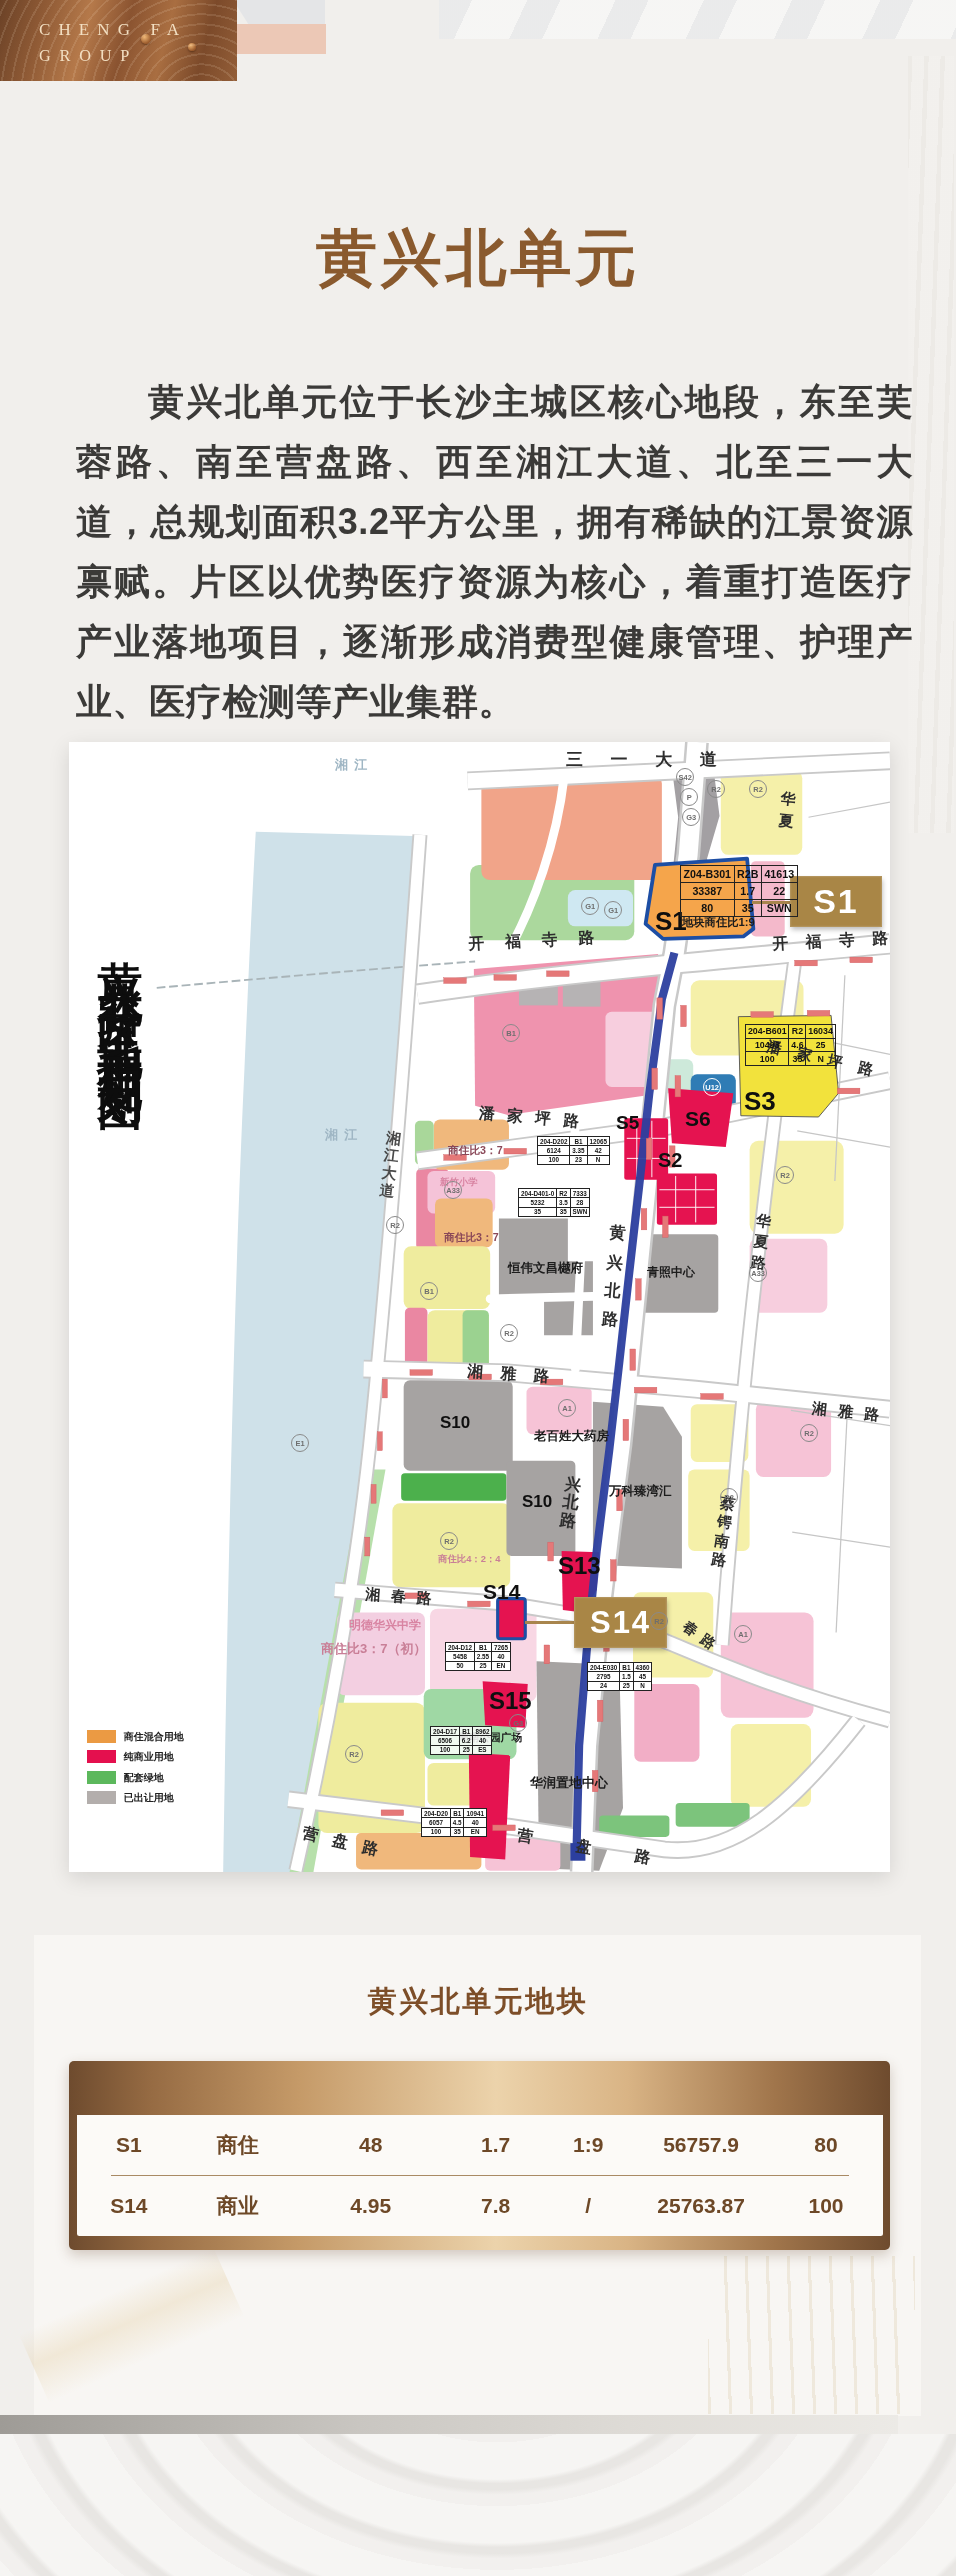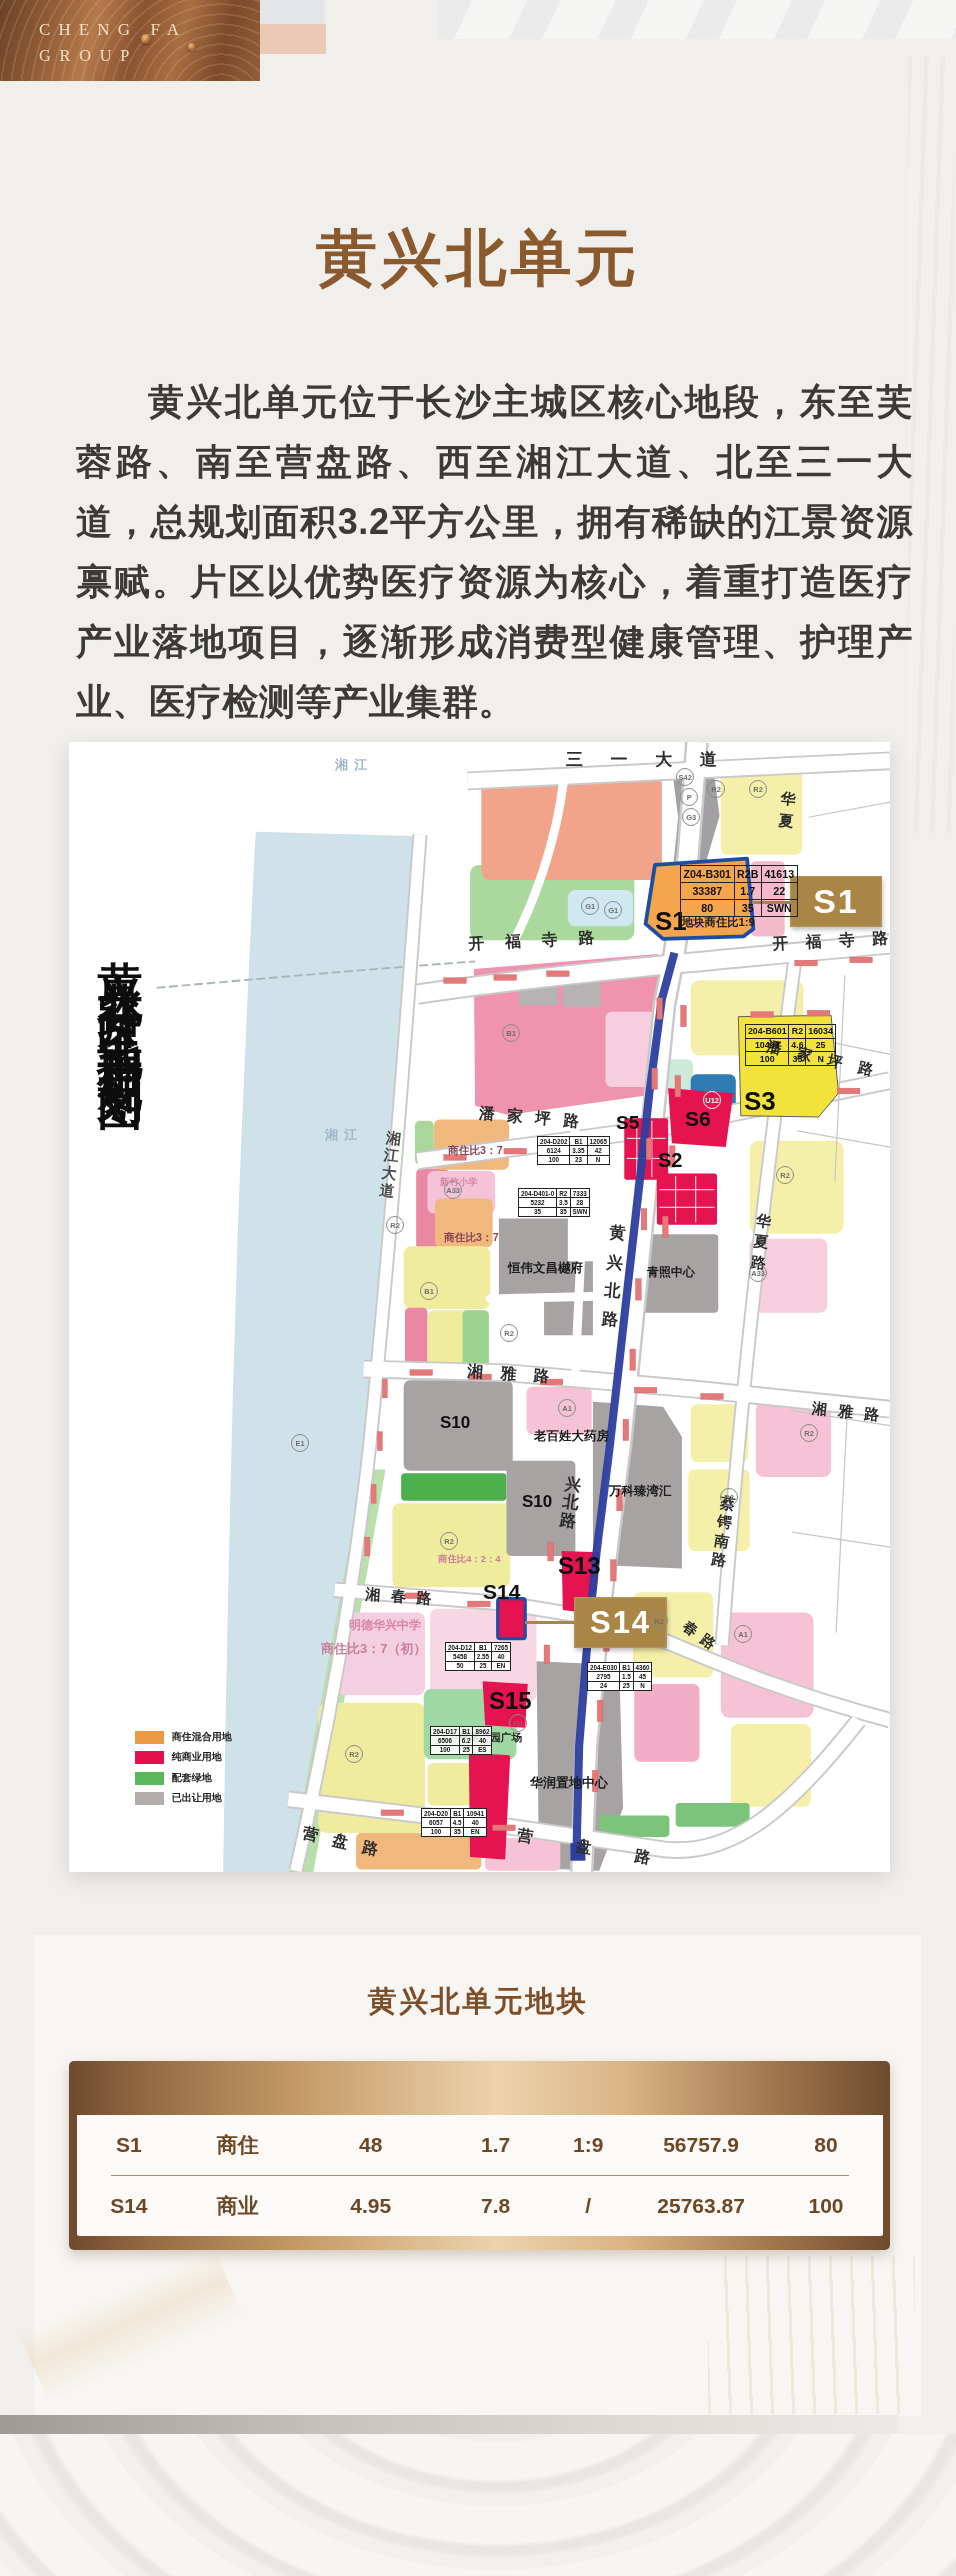--- a/index.html
+++ b/index.html
@@ -18,21 +18,21 @@
   .streak-b1{left:708px;top:2256px;width:207px;height:158px;opacity:.55;
     background:repeating-linear-gradient(88deg,#e7ddc9 0 3.1px,#f8f6f3 3.1px 21px);}
   .streak-b2{left:25px;top:2288px;width:213px;height:75px;opacity:.4;transform:rotate(-24deg);
     background:linear-gradient(to bottom,transparent,#e6d3ad 45%,transparent);}
   .graybar{left:0;top:2415px;width:898px;height:19px;
     background:linear-gradient(90deg,#9e9b96,#c9c6c1 40%,#dedbd6 70%,#eceae6);}
   .rings{left:0;top:2434px;width:956px;height:142px;
     background:repeating-radial-gradient(ellipse 878px 658px at 52% -119px,
       #f6f5f3 0 49px,#e8e6e3 55px 63px,#f2f0ee 70px 85px);}
   
-  .logo{left:0;top:0;width:260px;height:81px;color:#f2dfc2;
+  .logo{left:0;top:0;width:237px;height:81px;color:#f2dfc2;
     background:linear-gradient(105deg,#6a4126 0%,#8f5a35 18%,#b5794a 36%,#8a5330 52%,#a96e41 68%,#7c4a2a 84%,#935e38 100%);text-align:right;}
   .logo:after{content:"";position:absolute;inset:0;opacity:.25;
     background:repeating-radial-gradient(circle at 85% 130%,rgba(255,235,210,.5) 0 1.9px,transparent 1.9px 10px);}
   .logo .l1{position:absolute;left:39px;top:20px;font-family:"Liberation Serif",serif;
     font-size:17px;letter-spacing:8.1px;}
   .logo .l2{position:absolute;left:39px;top:46px;font-family:"Liberation Serif",serif;
     font-size:16.3px;letter-spacing:8.8px;}
   .drop{position:absolute;border-radius:50%;
     background:radial-gradient(circle at 35% 30%,#f0b877,#9a5a2b 70%);box-shadow:0 1.3px 1.9px rgba(60,30,10,.5);}
   h1.title{position:absolute;left:0;top:218px;width:956px;margin:0;text-align:center;
@@ -58,21 +58,21 @@
     display:flex;align-items:center;justify-content:center;font-size:7.5px;font-weight:700;color:#6e6e6e;}
   .code.wh{border-color:#fff;color:#fff;}
   table.mini{position:absolute;border-collapse:collapse;background:transparent;}
   table.mini td{border:0.6px solid #222;text-align:center;font-weight:700;color:#111;
     padding:0.6px 1.9px;line-height:1.15;white-space:nowrap;}
   table.mini.big td{border-width:1.3px;font-size:10.7px;padding:1.9px 2.5px;}
   table.mini.med td{font-size:8.8px;padding:1.3px 1.9px;}
   table.mini.sm td{font-size:6.3px;background:#fff;}
   table.mini.sm.tr td{background:rgba(255,255,255,.85);}
   .legend{position:absolute;left:17.6px;top:988px;}
-  .lgrow{display:flex;align-items:flex-end;margin-bottom:6.3px;margin-left:48px;}
+  .lgrow{display:flex;align-items:flex-start;margin-bottom:6.3px;}
   .lgsw{width:29px;height:13px;margin-right:8.1px;}
   .lglb{font-size:10px;font-weight:600;color:#222;}
   
   h2.t2{position:absolute;left:0;top:1982px;width:956px;margin:0;text-align:center;
     font-size:29px;font-weight:800;color:#7d4e28;letter-spacing:2.5px;}
   .tframe{position:absolute;left:69px;top:2061px;width:821px;height:189px;box-sizing:border-box;
     background:linear-gradient(90deg,#6e4b2e,#966b43 10%,#c59a68 28%,#ecd3ab 52%,#d9b485 68%,#a0754b 86%,#6e4b2e);
     border-radius:5px;padding:54px 7.5px 13.8px;box-shadow:0 5px 12.5px rgba(90,60,30,.25);}
   .thead{position:absolute;top:0;left:7.5px;right:7.5px;height:54px;display:grid;
     grid-template-columns:13% 14% 19% 12% 11% 17% 14%;align-items:center;text-align:center;
@@ -331,21 +331,21 @@
   <div class="code" style="left:638px;top:38px;">R2</div>
   <div class="code" style="left:680px;top:38px;">R2</div>
   <div class="code" style="left:512px;top:155px;">G1</div>
   <div class="code" style="left:535px;top:159px;">G1</div>
   <div class="code" style="left:433px;top:282px;">B1</div>
   <div class="code" style="left:317px;top:474px;">R2</div>
   <div class="code" style="left:351px;top:540px;">B1</div>
   <div class="code" style="left:707px;top:424px;">R2</div>
   <div class="code" style="left:431px;top:582px;">R2</div>
   <div class="code" style="left:222px;top:692px;">E1</div>
-  <div class="code wh" style="left:634px;top:349px;text-align:center;">U12</div>
+  <div class="code wh" style="left:634px;top:336px;text-align:center;">U12</div>
   <div class="code" style="left:440px;top:972px;">G3</div>
   <div class="code" style="left:375px;top:439px;">A33</div>
   <div class="code" style="left:371px;top:790px;">R2</div>
   <div class="code" style="left:489px;top:657px;">A1</div>
   <div class="code" style="left:680px;top:522px;">A33</div>
   <div class="code" style="left:581px;top:870px;">R2</div>
   <div class="code" style="left:651px;top:746px;">R2</div>
   <div class="code" style="left:665px;top:883px;">A1</div>
   <div class="code" style="left:731px;top:682px;">R2</div>
   <div class="code" style="left:276px;top:1003px;">R2</div>

